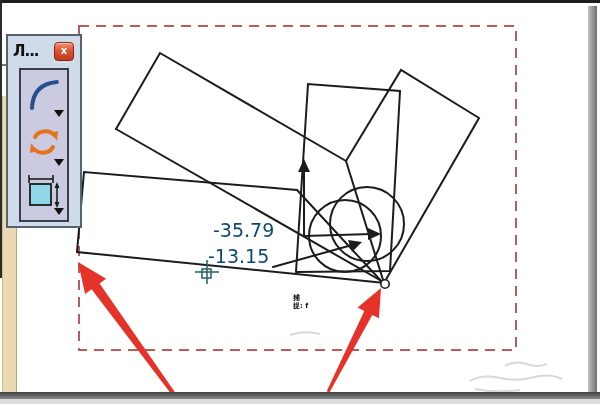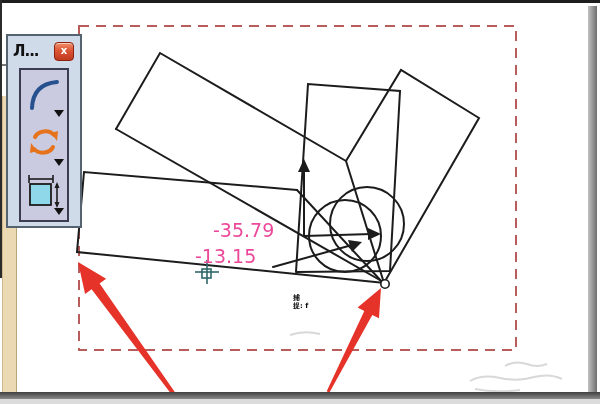--- a/index.html
+++ b/index.html
@@ -32,23 +32,23 @@
     color:#fff;font-size:10px;font-weight:bold;line-height:15px;text-align:center;
     box-shadow:inset 0 1px 0 rgba(255,255,255,.5);cursor:pointer;}
   .tool-panel{position:absolute;left:11px;top:32px;width:50px;height:154px;background:#cacbe0;
     border:2px solid #3d3d52;box-sizing:border-box;}
   .tool-btn{position:relative;width:44px;height:48px;margin:1px auto 0;}
   .tool-btn svg{position:absolute;left:3px;top:3px;}
   .drop-arrow{position:absolute;right:2px;bottom:2px;width:0;height:0;
     border-left:5px solid transparent;border-right:5px solid transparent;border-top:7px solid #111;}
 
   
-  .coord{position:absolute;color:#ec4899;font-size:19px;letter-spacing:0;}
+  .coord{position:absolute;color:#0c4a6e;font-size:19px;letter-spacing:0;}
   .coord-x{left:213px;top:219px;}
-  .coord-y{left:195px;top:245px;}
+  .coord-y{left:208px;top:245px;}
   .snap-hint{position:absolute;left:293px;top:294px;font-size:7px;line-height:8px;color:#0a0a0a;
     font-weight:bold;white-space:nowrap;}
   svg.canvas{position:absolute;left:0;top:0;}
 </style>
 </head>
 <body>
 
 <div id="stage">
 
   <svg class="canvas" width="600" height="404" viewBox="0 0 600 404">

